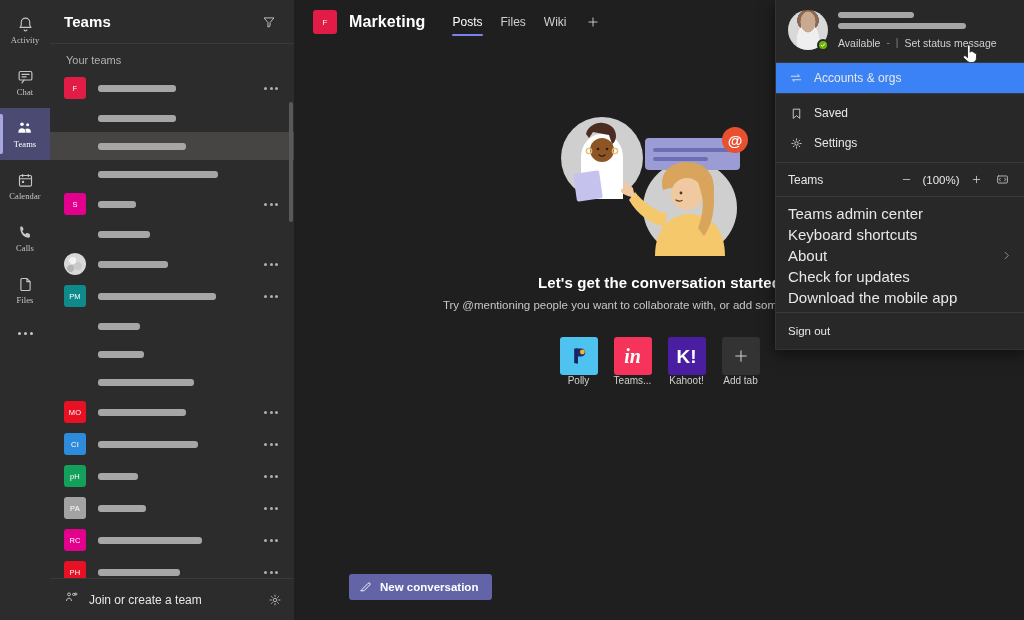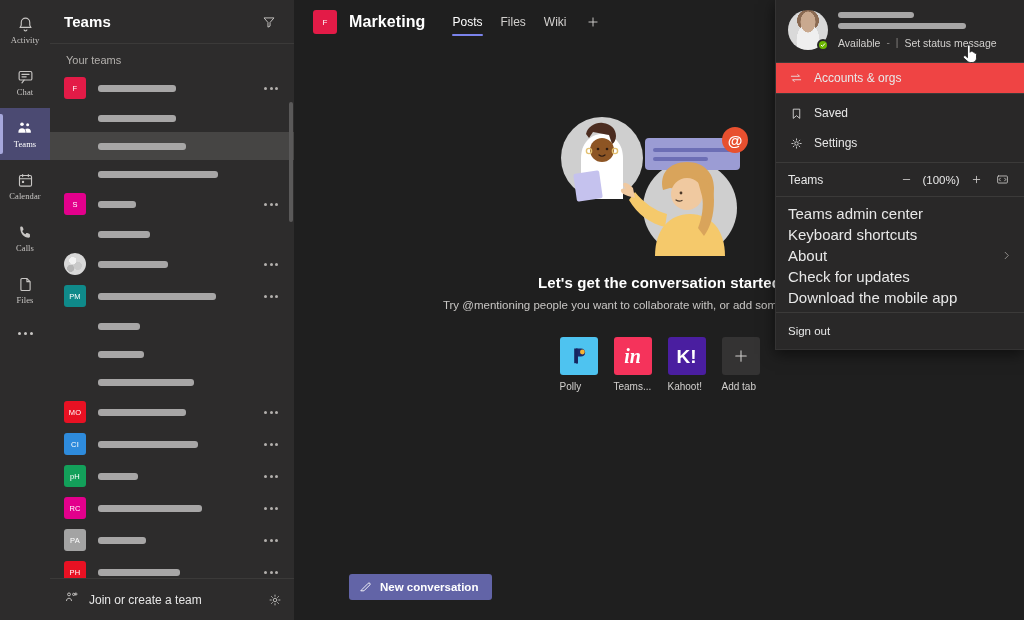--- a/index.html
+++ b/index.html
@@ -171,21 +171,21 @@
   .illus { width: 230px; height: 150px; position: relative; }
   .empty-title {
     font-size: 15px; font-weight: bold; color: #fff;
     margin-top: 14px; letter-spacing: .1px;
   }
   .empty-sub {
     font-size: 11.5px; color: #c8c6c4; margin-top: 8px;
     max-width: 640px; text-align: center;
   }
   .app-tiles { display: flex; gap: 16px; margin-top: 26px; }
-  .tile-wrap { display: flex; flex-direction: column; align-items: flex-start; gap: 6px; cursor: pointer; }
+  .tile-wrap { display: flex; flex-direction: column; align-items: center; gap: 0; cursor: pointer; }
   .tile {
     width: 38px; height: 38px; border-radius: 3px;
     display: flex; align-items: center; justify-content: center;
     font-size: 19px; font-weight: bold; color: #fff;
   }
   .tile-label { font-size: 10px; color: #d2d0ce; }
   .new-conv {
     position: absolute; left: 54px; bottom: 20px;
     height: 26px; padding: 0 14px 0 10px;
     background: #6264a7; border: none; border-radius: 3px;
@@ -232,21 +232,21 @@
   .status-text { font-size: 10.5px; color: #d2d0ce; }
   .status-sep { color: #8a8886; font-size: 10px; }
   .status-set { font-size: 10.5px; color: #d2d0ce; cursor: pointer; }
   .menu-group { border-bottom: 1px solid #3b3a39; padding: 4px 0; }
   .menu-group.no-pad { padding: 0; }
   .menu-item {
     height: 30px; display: flex; align-items: center;
     gap: 10px; padding: 0 12px; cursor: pointer;
     font-size: 12px; color: #e8e8e8;
   }
-  .menu-item.hover { background: #ef4444; }
+  .menu-item.hover { background: #3b82f6; }
   .menu-item .mi-icon { width: 16px; display: flex; align-items: center; justify-content: center; flex: 0 0 16px; }
   .menu-item .mi-chevron { margin-left: auto; display: flex; }
   .menu-item.plain { padding-left: 12px; }
   .menu-zoom {
     height: 34px; display: flex; align-items: center;
     padding: 0 10px 0 12px; gap: 0;
     font-size: 12px; color: #e8e8e8;
     border-bottom: 1px solid #3b3a39;
   }
   .zoom-label { font-size: 12px; }
@@ -437,31 +437,31 @@
           <div class="team-row">
             <div class="avatar" style="background: rgb(19, 160, 90);">pH</div>
             <div class="bar" style="width: 40px;"></div>
             <div class="row-dots">
               <i></i>
               <i></i>
               <i></i>
             </div>
           </div>
           <div class="team-row">
+            <div class="avatar" style="background: rgb(163, 163, 163);">PA</div>
+            <div class="bar" style="width: 48px;"></div>
+            <div class="row-dots">
+              <i></i>
+              <i></i>
+              <i></i>
+            </div>
+          </div>
+          <div class="team-row">
             <div class="avatar" style="background: rgb(227, 0, 140);">RC</div>
             <div class="bar" style="width: 104px;"></div>
-            <div class="row-dots">
-              <i></i>
-              <i></i>
-              <i></i>
-            </div>
-          </div>
-          <div class="team-row">
-            <div class="avatar" style="background: rgb(163, 163, 163);">PA</div>
-            <div class="bar" style="width: 48px;"></div>
             <div class="row-dots">
               <i></i>
               <i></i>
               <i></i>
             </div>
           </div>
           <div class="team-row">
             <div class="avatar" style="background: rgb(232, 17, 35);">PH</div>
             <div class="bar" style="width: 82px;"></div>
             <div class="row-dots">

